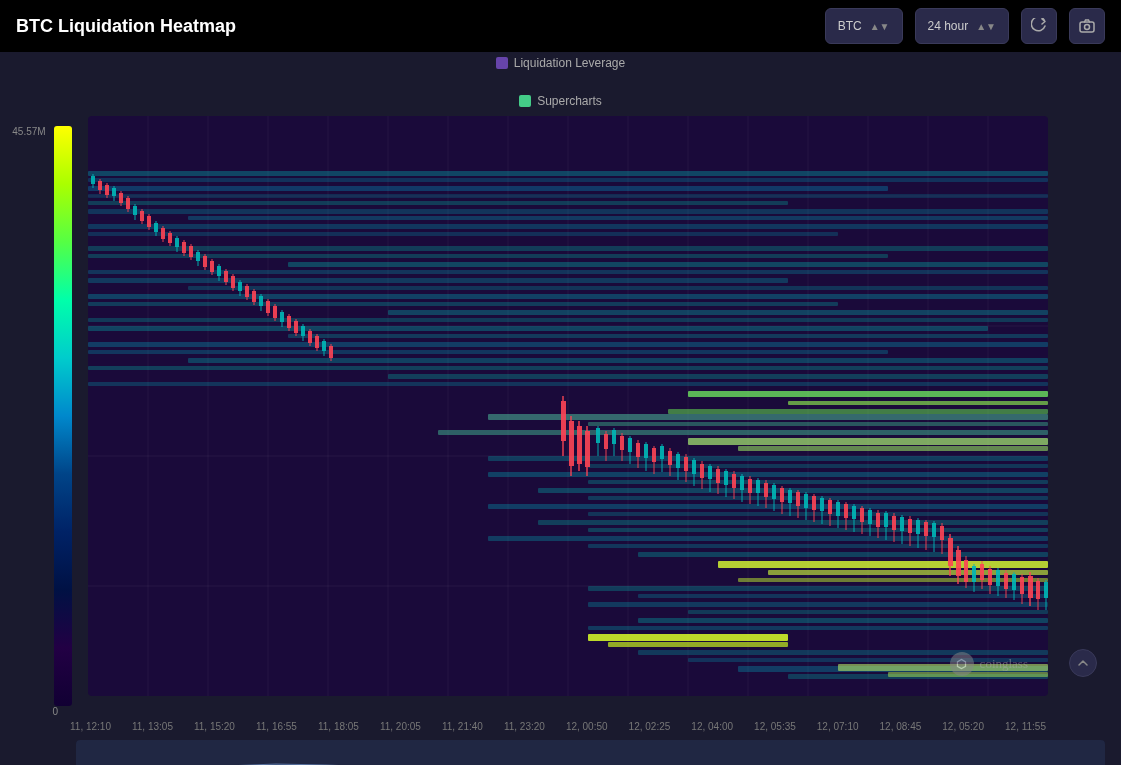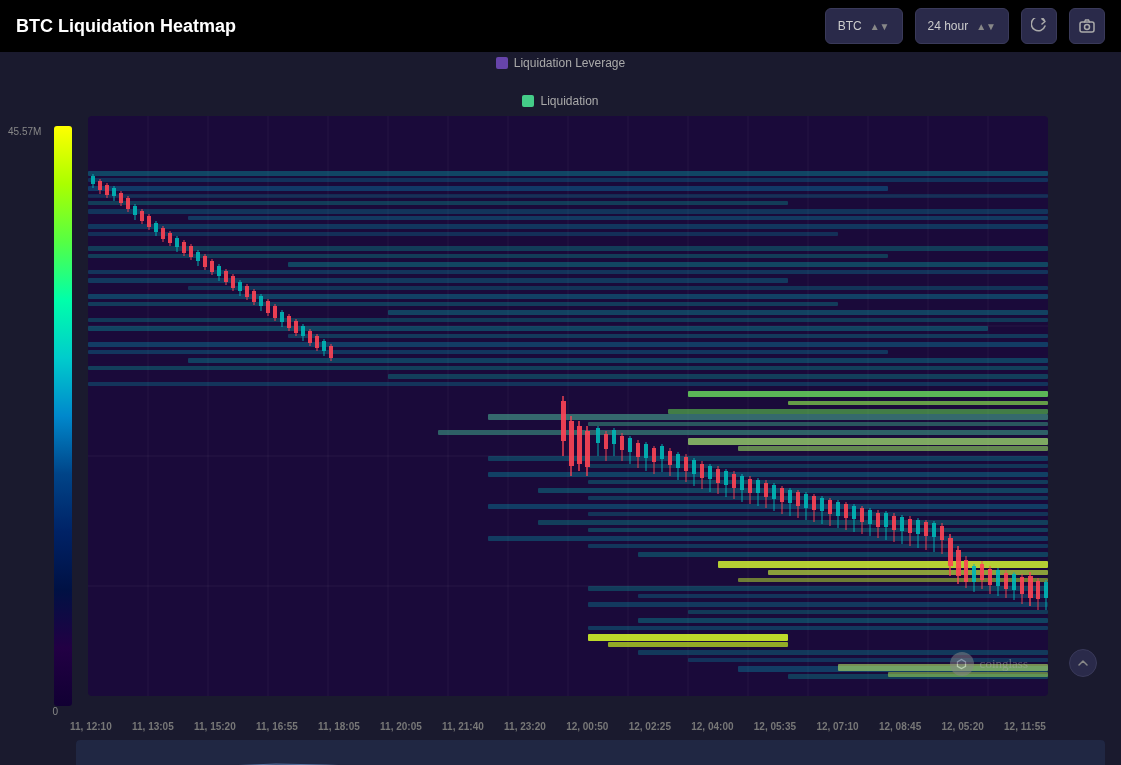--- a/index.html
+++ b/index.html
@@ -127,21 +127,20 @@
     }
 
     .time-axis {
       display: flex;
       justify-content: space-between;
       padding: 4px 8px 4px 16px;
       font-size: 10px;
       color: #777;
       width: 1000px;
       margin-left: 54px;
-      font-weight: bold;
     }
 
     .bottom-bar {
       height: 60px;
       background: #141428;
       margin: 4px 8px;
       border-radius: 4px;
       position: relative;
       overflow: hidden;
     }
@@ -248,27 +247,27 @@
   </div>
 </div>
 
 <div class="legend">
   <div class="legend-item">
     <div class="legend-dot" style="background:#6644aa;"></div>
     <span>Liquidation Leverage</span>
   </div>
   <div class="legend-item">
     <div class="legend-dot" style="background:#44cc88;"></div>
-    <span>Liquidation</span>
+    <span>Supercharts</span>
   </div>
 </div>
 
 <div style="display:flex; padding: 0 8px 0 8px; position:relative;">
 
-  <div style="display:flex; flex-direction:column; align-items:flex-start; margin-right:4px; width:42px; padding-top:10px;">
+  <div style="display:flex; flex-direction:column; align-items:center; margin-right:4px; width:42px; padding-top:10px;">
     <span style="font-size:10px; color:#888;">45.57M</span>
   </div>
 
   <div class="color-bar"></div>
 
   <div style="flex:1; position:relative; margin-left:8px;">
 
     <div class="chart-canvas-container">
 
       <div class="heatmap-bg"></div>

